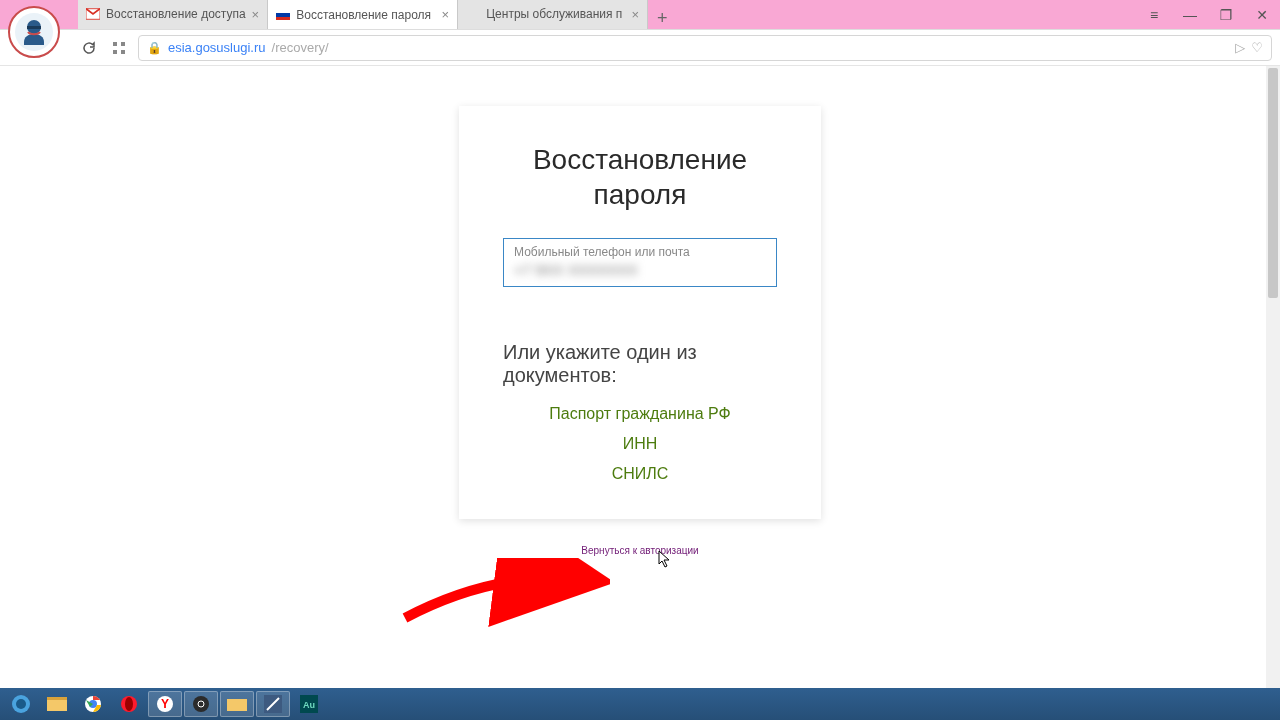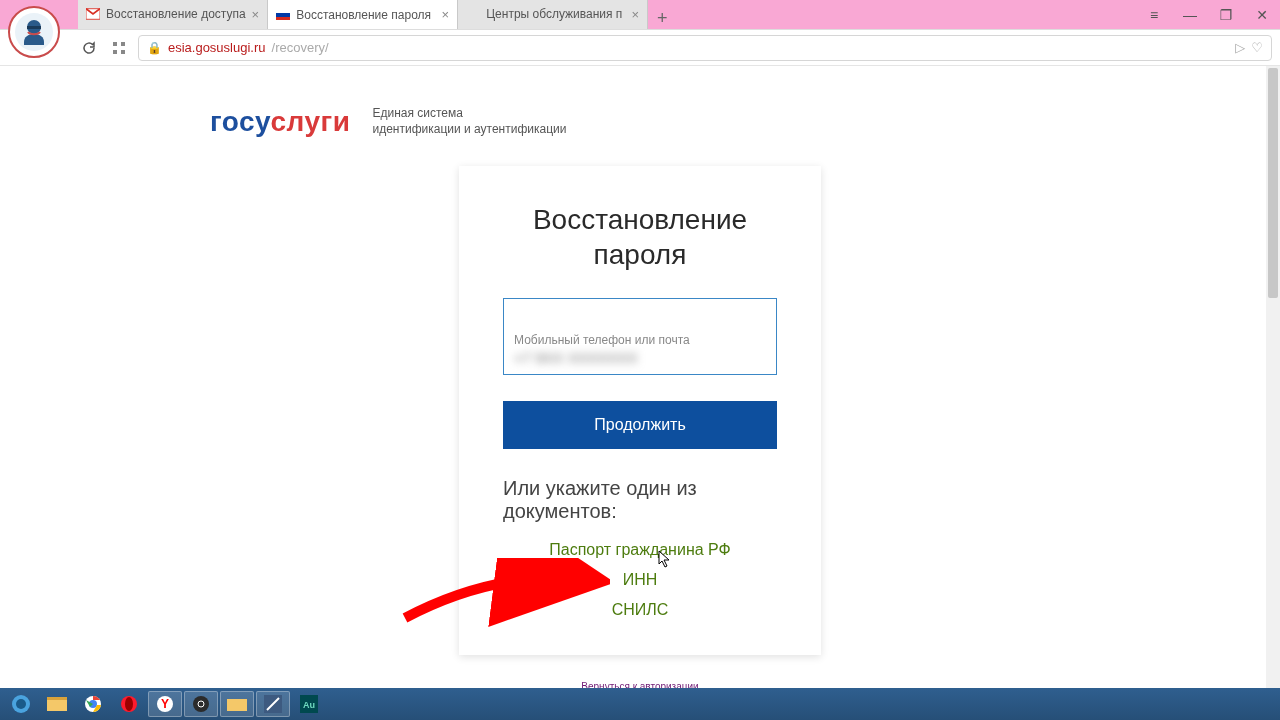--- a/index.html
+++ b/index.html
@@ -28,21 +28,21 @@
   .scrollbar-thumb{ position:absolute; right:2px; top:2px; width:10px; height:230px; background:#c7c7c7; border-radius:2px;}
   .page { width:100%; padding-top:40px; display:flex; flex-direction:column; align-items:center;}
   .header-row { width:820px; display:flex; align-items:center; gap:22px; margin-bottom:28px; margin-left:-40px;}
   .logo { font-size:28px; font-weight:bold; letter-spacing:0.5px;}
   .logo .p1{ color:#1d4f9e;}
   .logo .p2{ color:#d93a3a;}
   .logo-sub { font-size:12px; color:#555; line-height:1.3;}
   .card { width:362px; background:#fff; box-shadow:0 2px 8px rgba(0,0,0,0.12); padding:36px 44px 30px; display:flex; flex-direction:column; align-items:center;}
   .card h1 { font-size:28px; font-weight:400; color:#2a2a2a; text-align:center; line-height:1.25; margin-bottom:26px;}
   .input-wrap { width:100%; border:1px solid #3a87c6; padding:6px 10px 8px; margin-bottom:26px;}
-  .input-label { font-size:12px; color:#888;margin-top:28px;}
+  .input-label { font-size:12px; color:#888;}
   .input-value { font-size:15px; color:#777; filter: blur(4px); margin-top:2px; user-select:none;}
   .btn-primary { width:100%; height:48px; background:#0d4f9e; color:#fff; border:none; font-size:16px; cursor:pointer;}
   .alt-text { font-size:20px; color:#444; margin-top:28px; margin-bottom:12px;}
   .link { font-size:16px; color:#4d7c0f; text-decoration:none; cursor:pointer; margin:6px 16px;}
   .back-link { font-size:10px; color:#701a75; text-decoration:none; cursor:pointer; margin-top:26px; display:block;}
   .footer-cut { font-size:13px; color:#999; margin-top:6px; width:360px; text-align:center; white-space:nowrap; overflow:hidden;}
   
   .arrow { position:absolute; left:400px; top:492px; pointer-events:none;}
   
   .cursor { position:absolute; left:658px; top:484px; pointer-events:none; font-size:14px; color:#000;}
@@ -108,53 +108,43 @@
   <div class="addr-btn">
     <svg width="14" height="14" viewBox="0 0 14 14">
         <rect x="1" y="1" width="4" height="4" fill="#888"></rect>
         <rect x="9" y="1" width="4" height="4" fill="#888"></rect>
         <rect x="1" y="9" width="4" height="4" fill="#888"></rect>
         <rect x="9" y="9" width="4" height="4" fill="#888"></rect>
       </svg>
   </div>
   <div class="addr-bar">
     <span class="lock">🔒</span>
-    <span style="color:#b91c1c">esia.gosuslugi.ru</span>
+    <span style="color:#3b82f6">esia.gosuslugi.ru</span>
       <span class="addr-dim">/recovery/</span>
     <span style="flex:1"></span>
     <span style="color:#aaa">▷</span>
     <span style="color:#aaa">♡</span>
   </div>
 </div>
 
 <div class="viewport">
   <div class="scrollbar-fake">
       <div class="scrollbar-thumb"></div>
     </div>
 
   <div class="page">
-    <div class="header-row">
-      <div class="logo">
-        <span class="p1">госу</span><span class="p2">слуги</span>
-      </div>
-      <div class="logo-sub">
-        <div>Единая система</div>
-        <div>идентификации и аутентификации</div>
-      </div>
-    </div>
 
     <div class="card">
       <h1>Восстановление пароля</h1>
 
       <div class="input-wrap">
         <div class="input-label">Мобильный телефон или почта</div>
         <div class="input-value">+7 9XX XXXXXXX</div>
       </div>
 
-      <button class="btn-primary">Продолжить</button>
 
       <div class="alt-text">Или укажите один из документов:</div>
 
       <a class="link">Паспорт гражданина РФ</a>
       <a class="link">ИНН</a>
       <a class="link">СНИЛС</a>
     </div>
 
     <a class="back-link">Вернуться к авторизации</a>
   </div>

